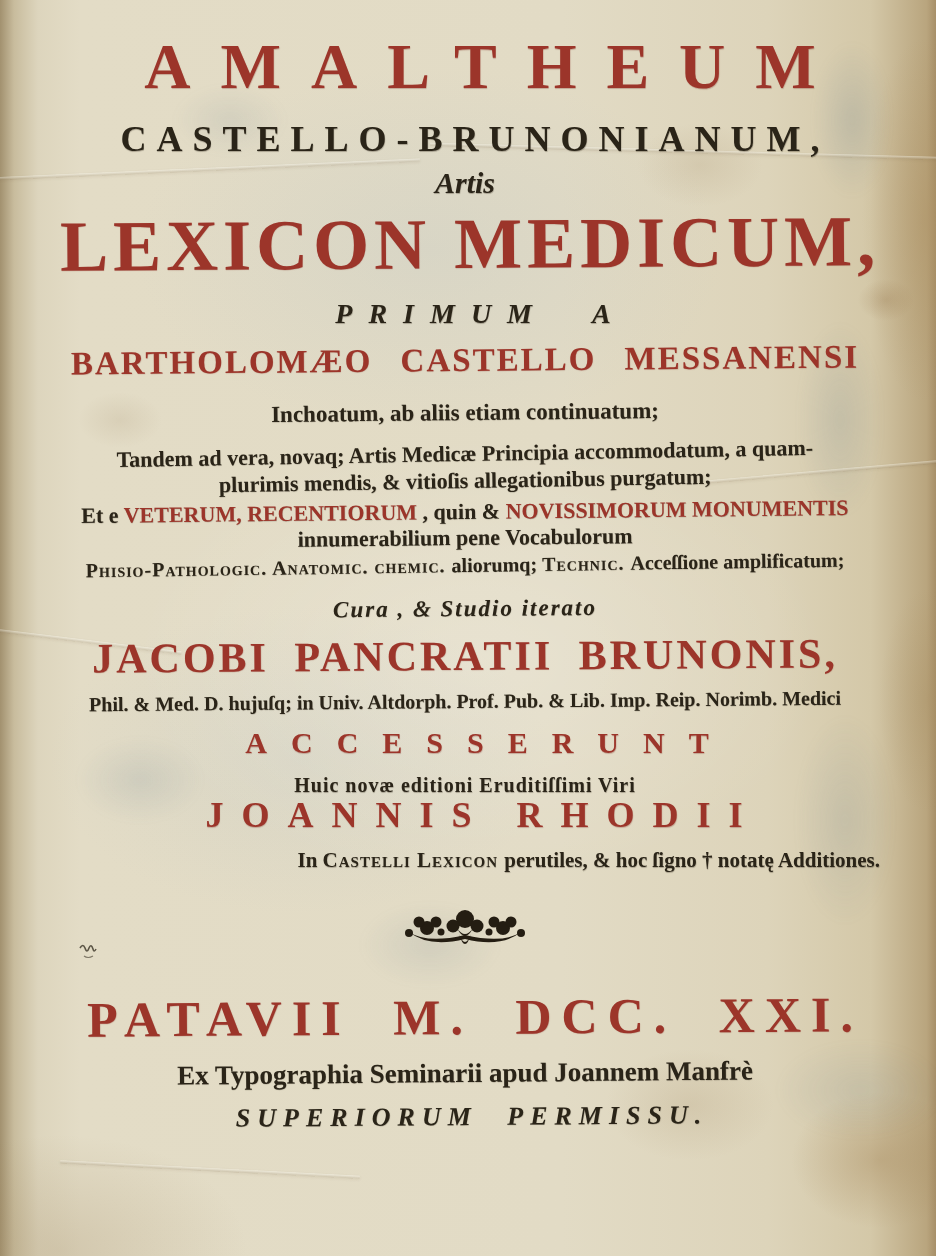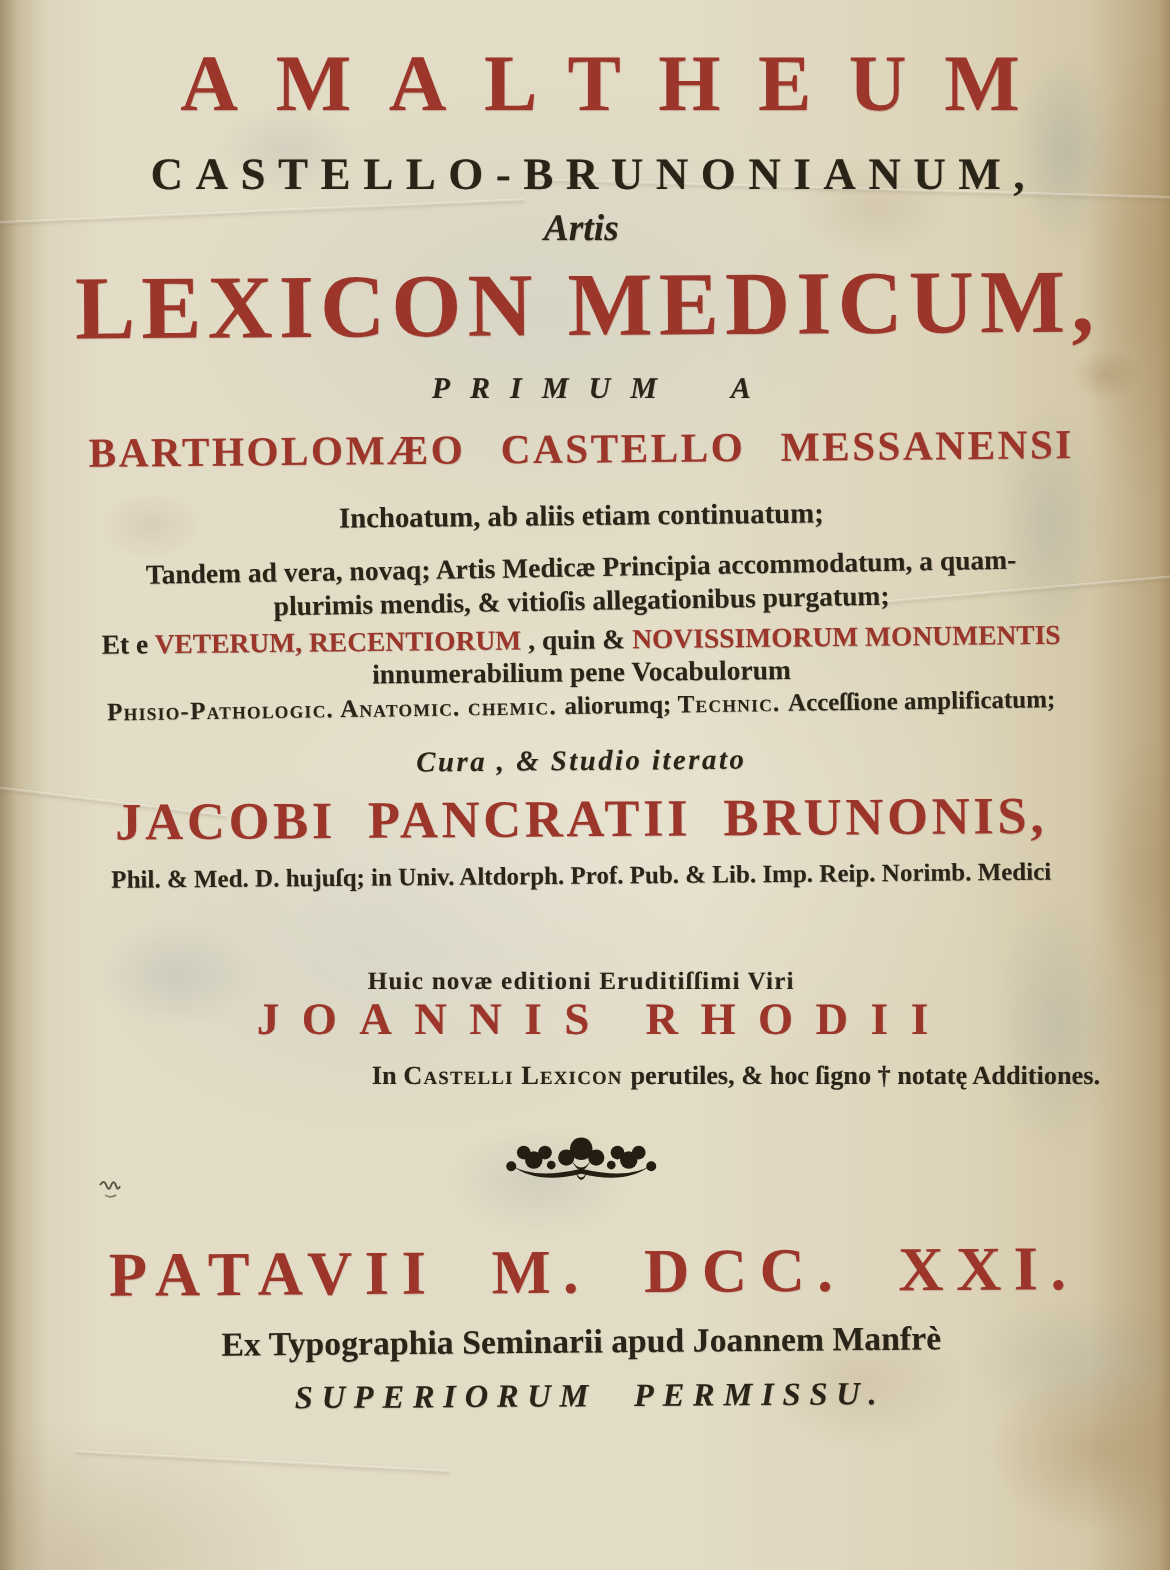--- a/index.html
+++ b/index.html
@@ -49,21 +49,21 @@
   .c5{left:60px;top:1168px;width:300px;transform:rotate(3deg);}
   .line{position:absolute;left:50px;width:830px;text-align:center;white-space:nowrap;
         text-shadow:0.4px 0.5px 0.7px rgba(46,36,24,.30);}
   .red{color:#9c352a;}
   .red-line{color:#9c352a;text-shadow:0.4px 0.5px 0.8px rgba(130,50,40,.30);}
   .sc{font-variant:small-caps;letter-spacing:1px;}
   .t-main   {top:30px;  font-size:64px;letter-spacing:30px;padding-left:30px;font-weight:bold;}
   .t-sub    {top:100px; font-size:36px;letter-spacing:10px;padding-left:10px;font-weight:bold;margin-top:18px;}
   .t-sive   {top:166px; font-size:30px;font-style:italic;font-weight:bold;}
   .t-work   {top:203px; font-size:72px;letter-spacing:5px;padding-left:5px;font-weight:bold;transform:rotate(-0.4deg);}
-  .t-primum {top:298px; font-size:24px;font-style:italic;font-weight:bold;letter-spacing:16px;word-spacing:22px;padding-left:16px;}
+  .t-primum {top:298px; font-size:28px;font-style:italic;font-weight:bold;letter-spacing:16px;word-spacing:22px;padding-left:16px;}
   .t-barth  {top:342px; font-size:33px;letter-spacing:2px;word-spacing:18px;font-weight:bold;transform:rotate(-0.5deg);}
   .t-incho  {top:400px; font-size:23px;font-weight:bold;transform:rotate(-0.6deg);}
   .t-tandem {top:440px; font-size:22px;line-height:27px;font-weight:bold;white-space:normal;transform:rotate(-1deg);}
   .t-veterum{top:499px; font-size:22px;line-height:26px;font-weight:bold;white-space:normal;transform:rotate(-0.6deg);}
   .t-phisio {top:554px; font-size:20px;font-weight:bold;transform:rotate(-0.8deg);}
   .t-cura   {top:596px; font-size:23px;font-style:italic;font-weight:bold;letter-spacing:2px;transform:rotate(-0.5deg);}
   .t-jacobi {top:632px; font-size:42px;letter-spacing:3px;word-spacing:12px;font-weight:bold;transform:rotate(-0.4deg);}
   .t-phil   {top:690px; font-size:20px;font-weight:bold;transform:rotate(-0.5deg);}
   .t-access {top:726px; font-size:30px;letter-spacing:24px;padding-left:24px;font-weight:bold;}
   .t-huic   {top:774px; font-size:20px;font-weight:bold;letter-spacing:1px;}
@@ -94,20 +94,21 @@
   <div class="line t-work red-line">LEXICON MEDICUM,</div>
   <div class="line t-primum">PRIMUM A</div>
   <div class="line t-barth red-line">BARTHOLOMÆO CASTELLO MESSANENSI</div>
   <div class="line t-incho">Inchoatum, ab aliis etiam continuatum;</div>
   <div class="line t-tandem"><span>Tandem ad vera, novaq; Artis Medicæ Principia accommodatum, a quam-</span><br><span>plurimis mendis, &amp; vitioſis allegationibus purgatum;</span></div>
   <div class="line t-veterum"><span><span>Et e </span><span class="red">VETERUM, RECENTIORUM</span><span> , quin &amp; </span><span class="red">NOVISSIMORUM MONUMENTIS</span></span><br><span>innumerabilium pene Vocabulorum</span></div>
   <div class="line t-phisio"><span class="sc">Phisio-Pathologic. Anatomic. chemic. </span><span>aliorumq; </span><span class="sc">Technic. </span><span>Acceſſione amplificatum;</span></div>
   <div class="line t-cura">Cura , &amp; Studio iterato</div>
   <div class="line t-jacobi red-line">JACOBI PANCRATII BRUNONIS,</div>
   <div class="line t-phil">Phil. &amp; Med. D. hujuſq; in Univ. Altdorph. Prof. Pub. &amp; Lib. Imp. Reip. Norimb. Medici</div>
+  <div class="line t-access red-line">ACCESSERUNT</div>
   <div class="line t-huic">Huic novæ editioni Eruditiſſimi Viri</div>
   <div class="line t-rhodii red-line">JOANNIS RHODII</div>
   <div class="line t-castel"><span>In </span><span class="sc">Castelli Lexicon </span><span>perutiles, &amp; hoc ſigno † notatę Additiones.</span></div>
 
   <div class="ornament">
     <svg width="140" height="52" viewBox="0 0 140 52" xmlns="http://www.w3.org/2000/svg">
       <g fill="#241d12">
         <circle cx="70" cy="13" r="9"></circle>
         <circle cx="58" cy="20" r="6.5"></circle>
         <circle cx="82" cy="20" r="6.5"></circle>

